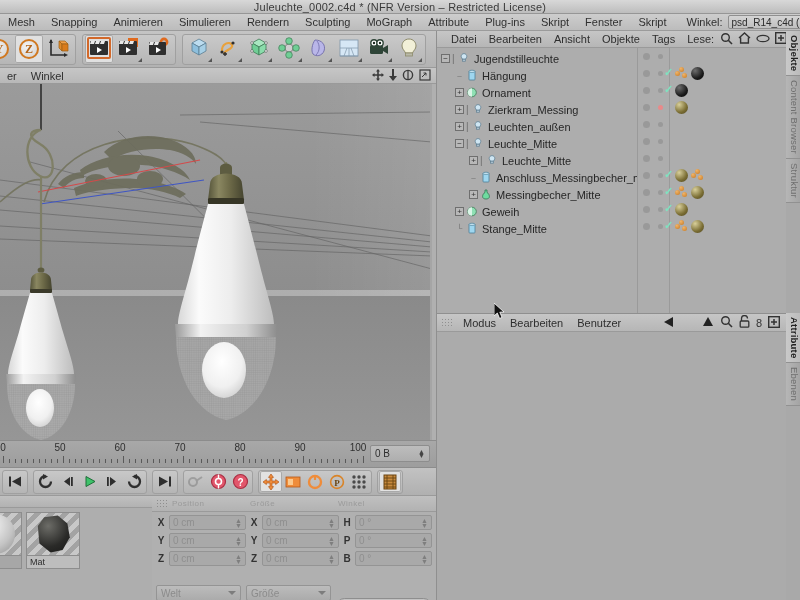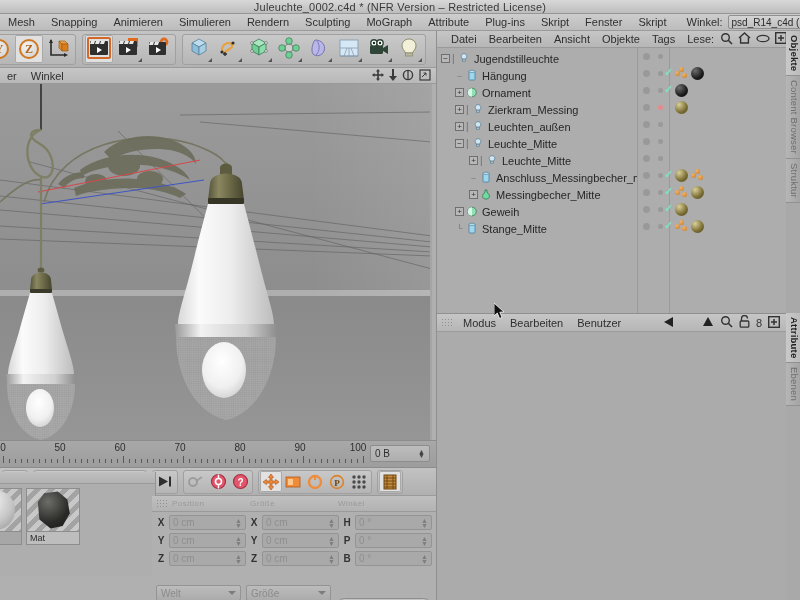--- a/index.html
+++ b/index.html
@@ -136,21 +136,21 @@
     background: linear-gradient(#c8c8c8,#b5b5b5);
     border:1px solid #a0a0a0; border-radius:3px;
     margin-right:5px; padding:1px;
   }
   .pbtn { width:22px; height:21px; display:flex; align-items:center; justify-content:center;
     border-radius:2px; position:relative; }
   .pbtn.on { background:#e2e2e2; box-shadow: inset 0 0 0 1px #a9a9a9; }
 
   
   .matmgr {
-    position:absolute; left:0; top:472px; width:156px; height:104px;
+    position:absolute; left:0; top:496px; width:156px; height:104px;
     background:#aeaeae; border-right:1px solid #949494;
   }
   .mat-head { height:12px; background:linear-gradient(#c0c0c0,#b2b2b2); border-bottom:1px solid #9a9a9a; }
   .mat-row { display:flex; padding:4px 0 0 2px; gap:4px; }
   .mat-item { width:54px; }
   .mat-thumb {
     width:54px; height:44px;
     background-image: repeating-linear-gradient(135deg,#c8c8c8 0 5px,#a3a3a3 5px 10px);
     border:1px solid #8d8d8d; position:relative; overflow:hidden;
   }

